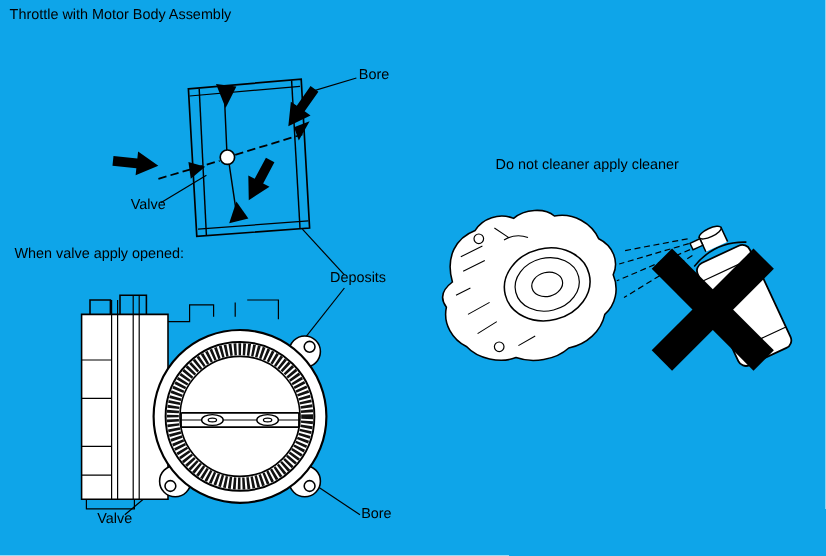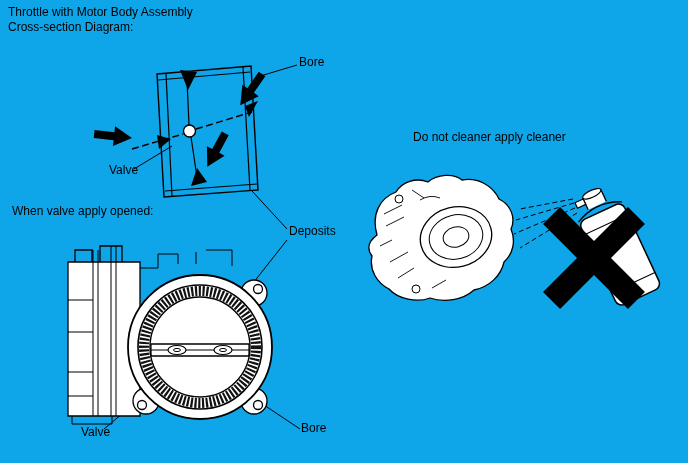--- a/index.html
+++ b/index.html
@@ -113,24 +113,23 @@
         <g transform="translate(594,258)">
           <rect x="-60" y="-12" width="120" height="24" transform="rotate(45)"></rect>
           <rect x="-60" y="-12" width="120" height="24" transform="rotate(-45)"></rect>
         </g>
       </g>
     </g>
   </svg>
 
   <div class="header">
     <div>Throttle with Motor Body Assembly</div>
-    <div>Cross-section Diagram:</div>
   </div>
 
   <div class="label" style="left:299px; top:55px;">Bore</div>
   <div class="label" style="left:109px; top:163px;">Valve</div>
   <div class="label" style="left:12px;  top:204px;">When valve apply opened:</div>
-  <div class="label" style="left:289px; top:224px;">Deposits</div>
+  <div class="label" style="left:275px; top:224px;">Deposits</div>
   <div class="label" style="left:413px; top:130px;">Do not cleaner apply cleaner</div>
   <div class="label" style="left:81px;  top:425px;">Valve</div>
   <div class="label" style="left:301px; top:421px;">Bore</div>
 
 </div>
 
 </body></html>

